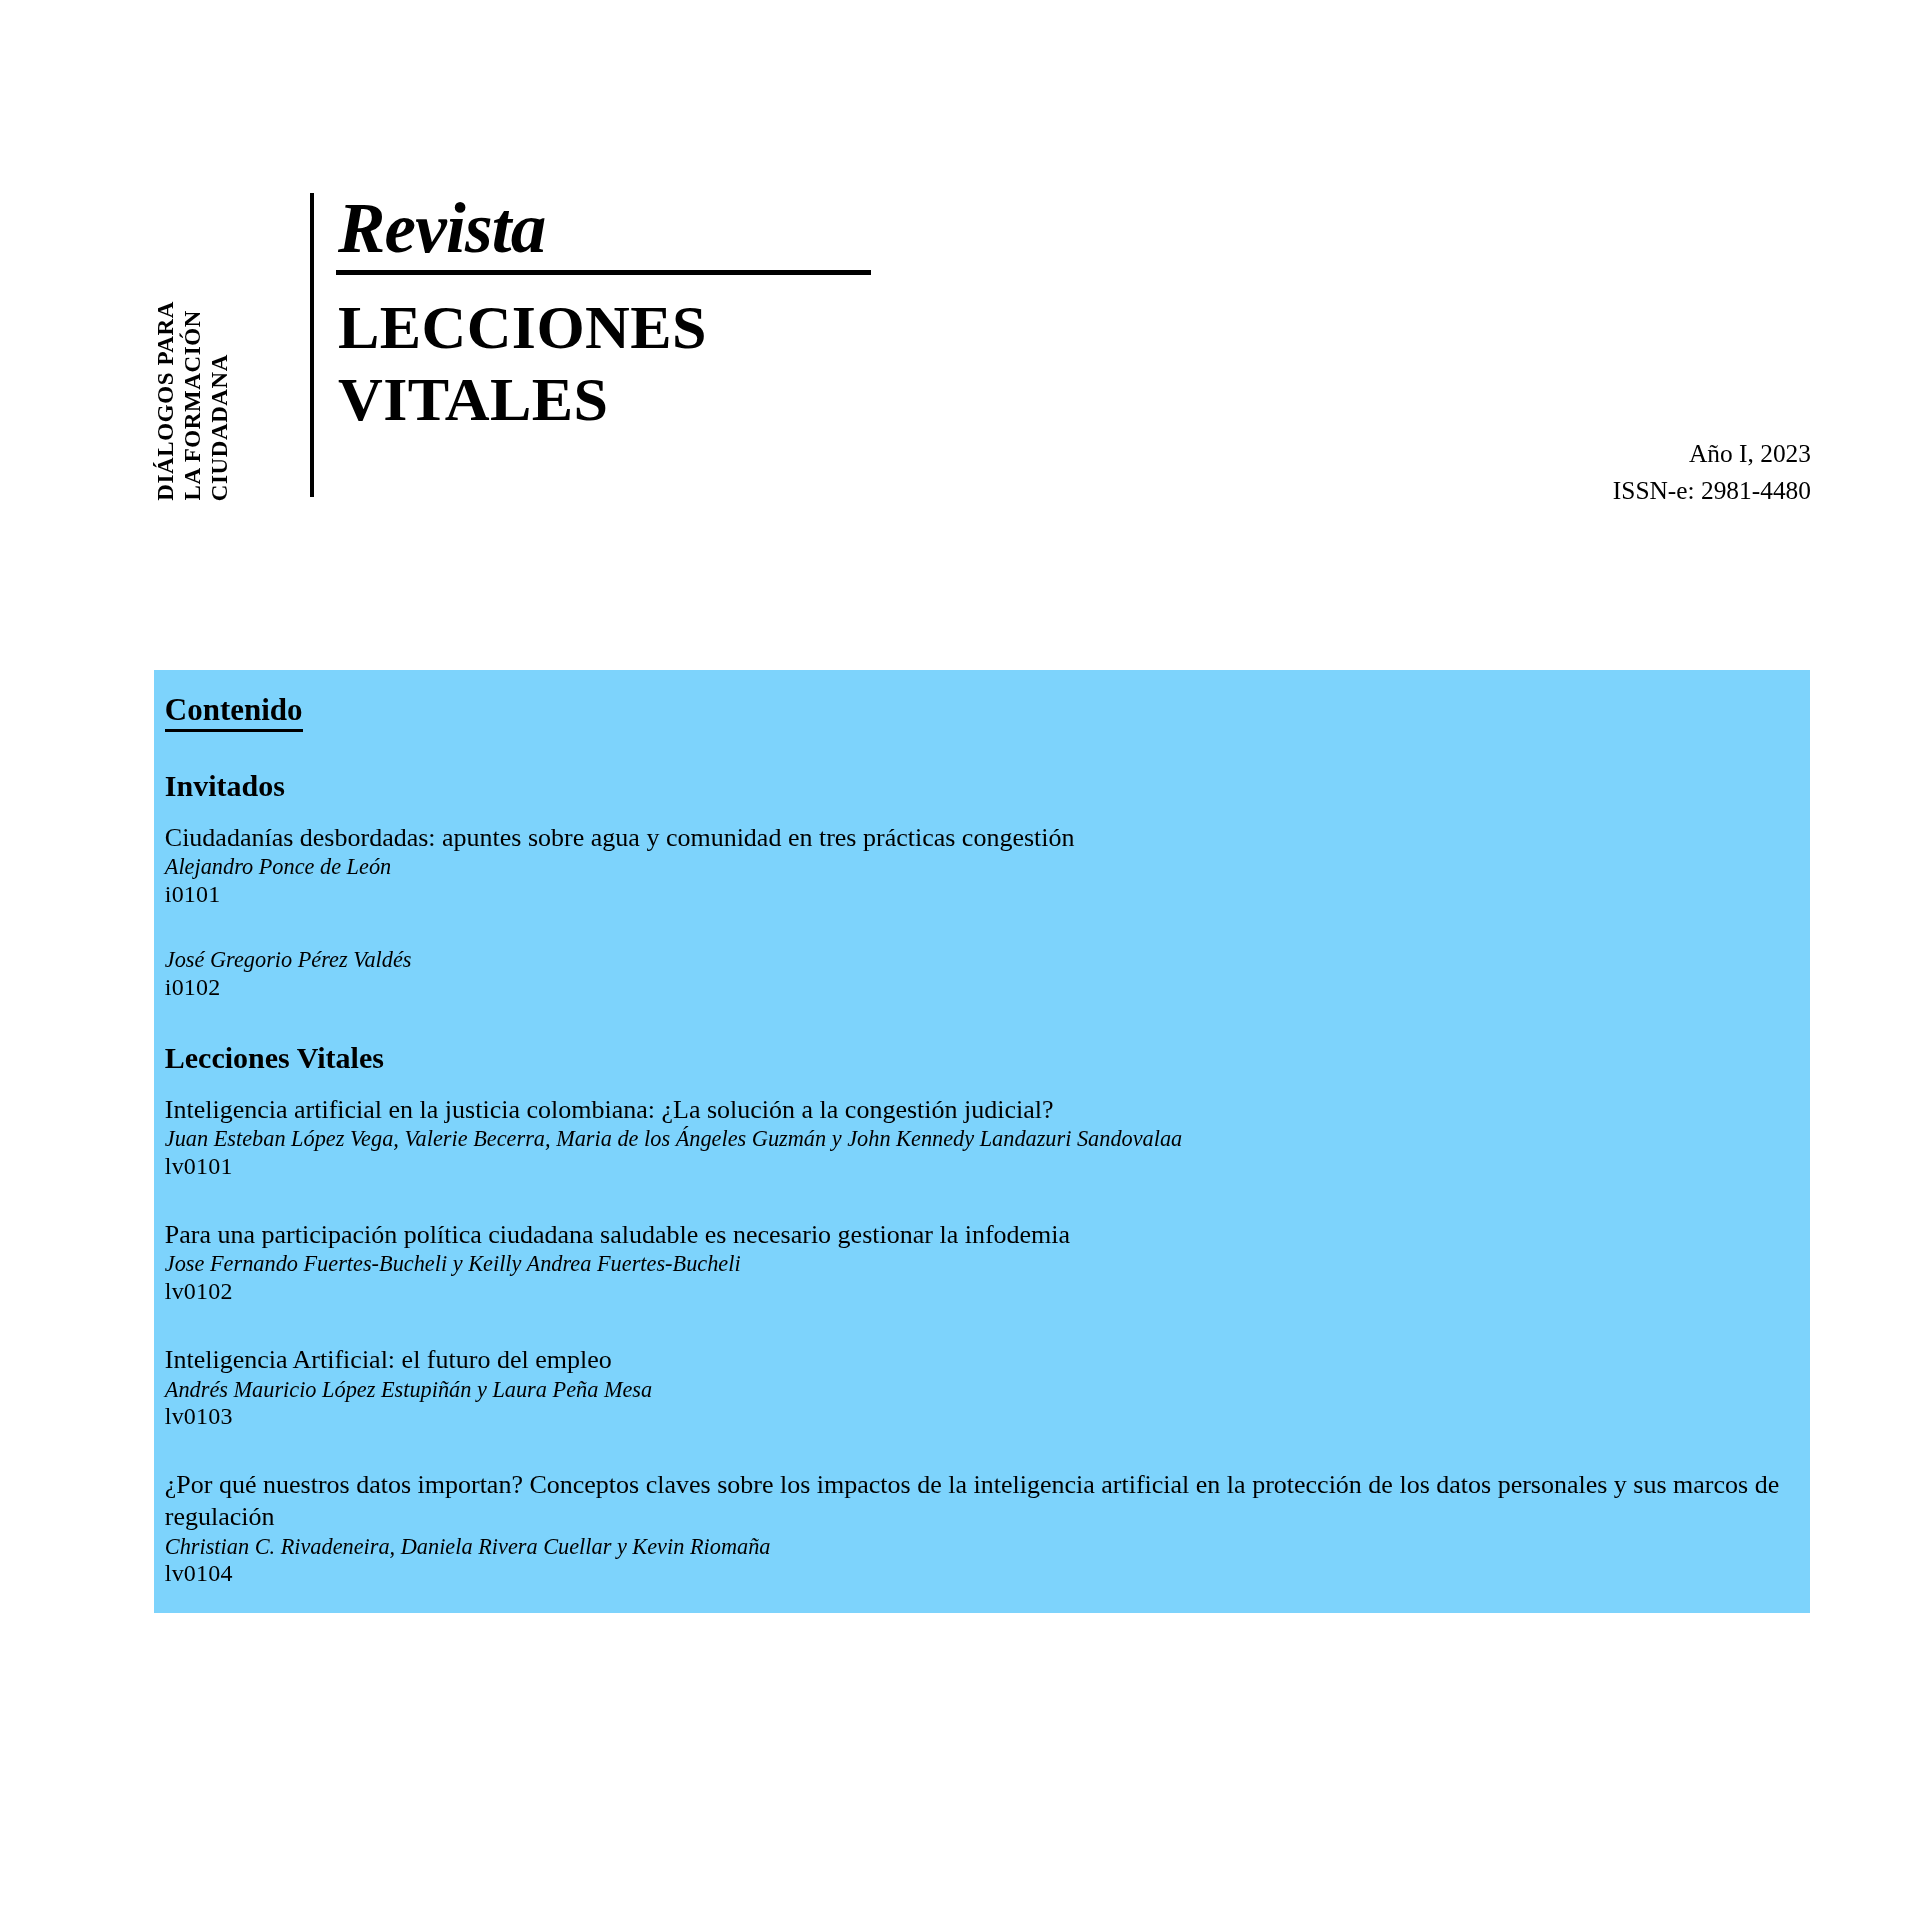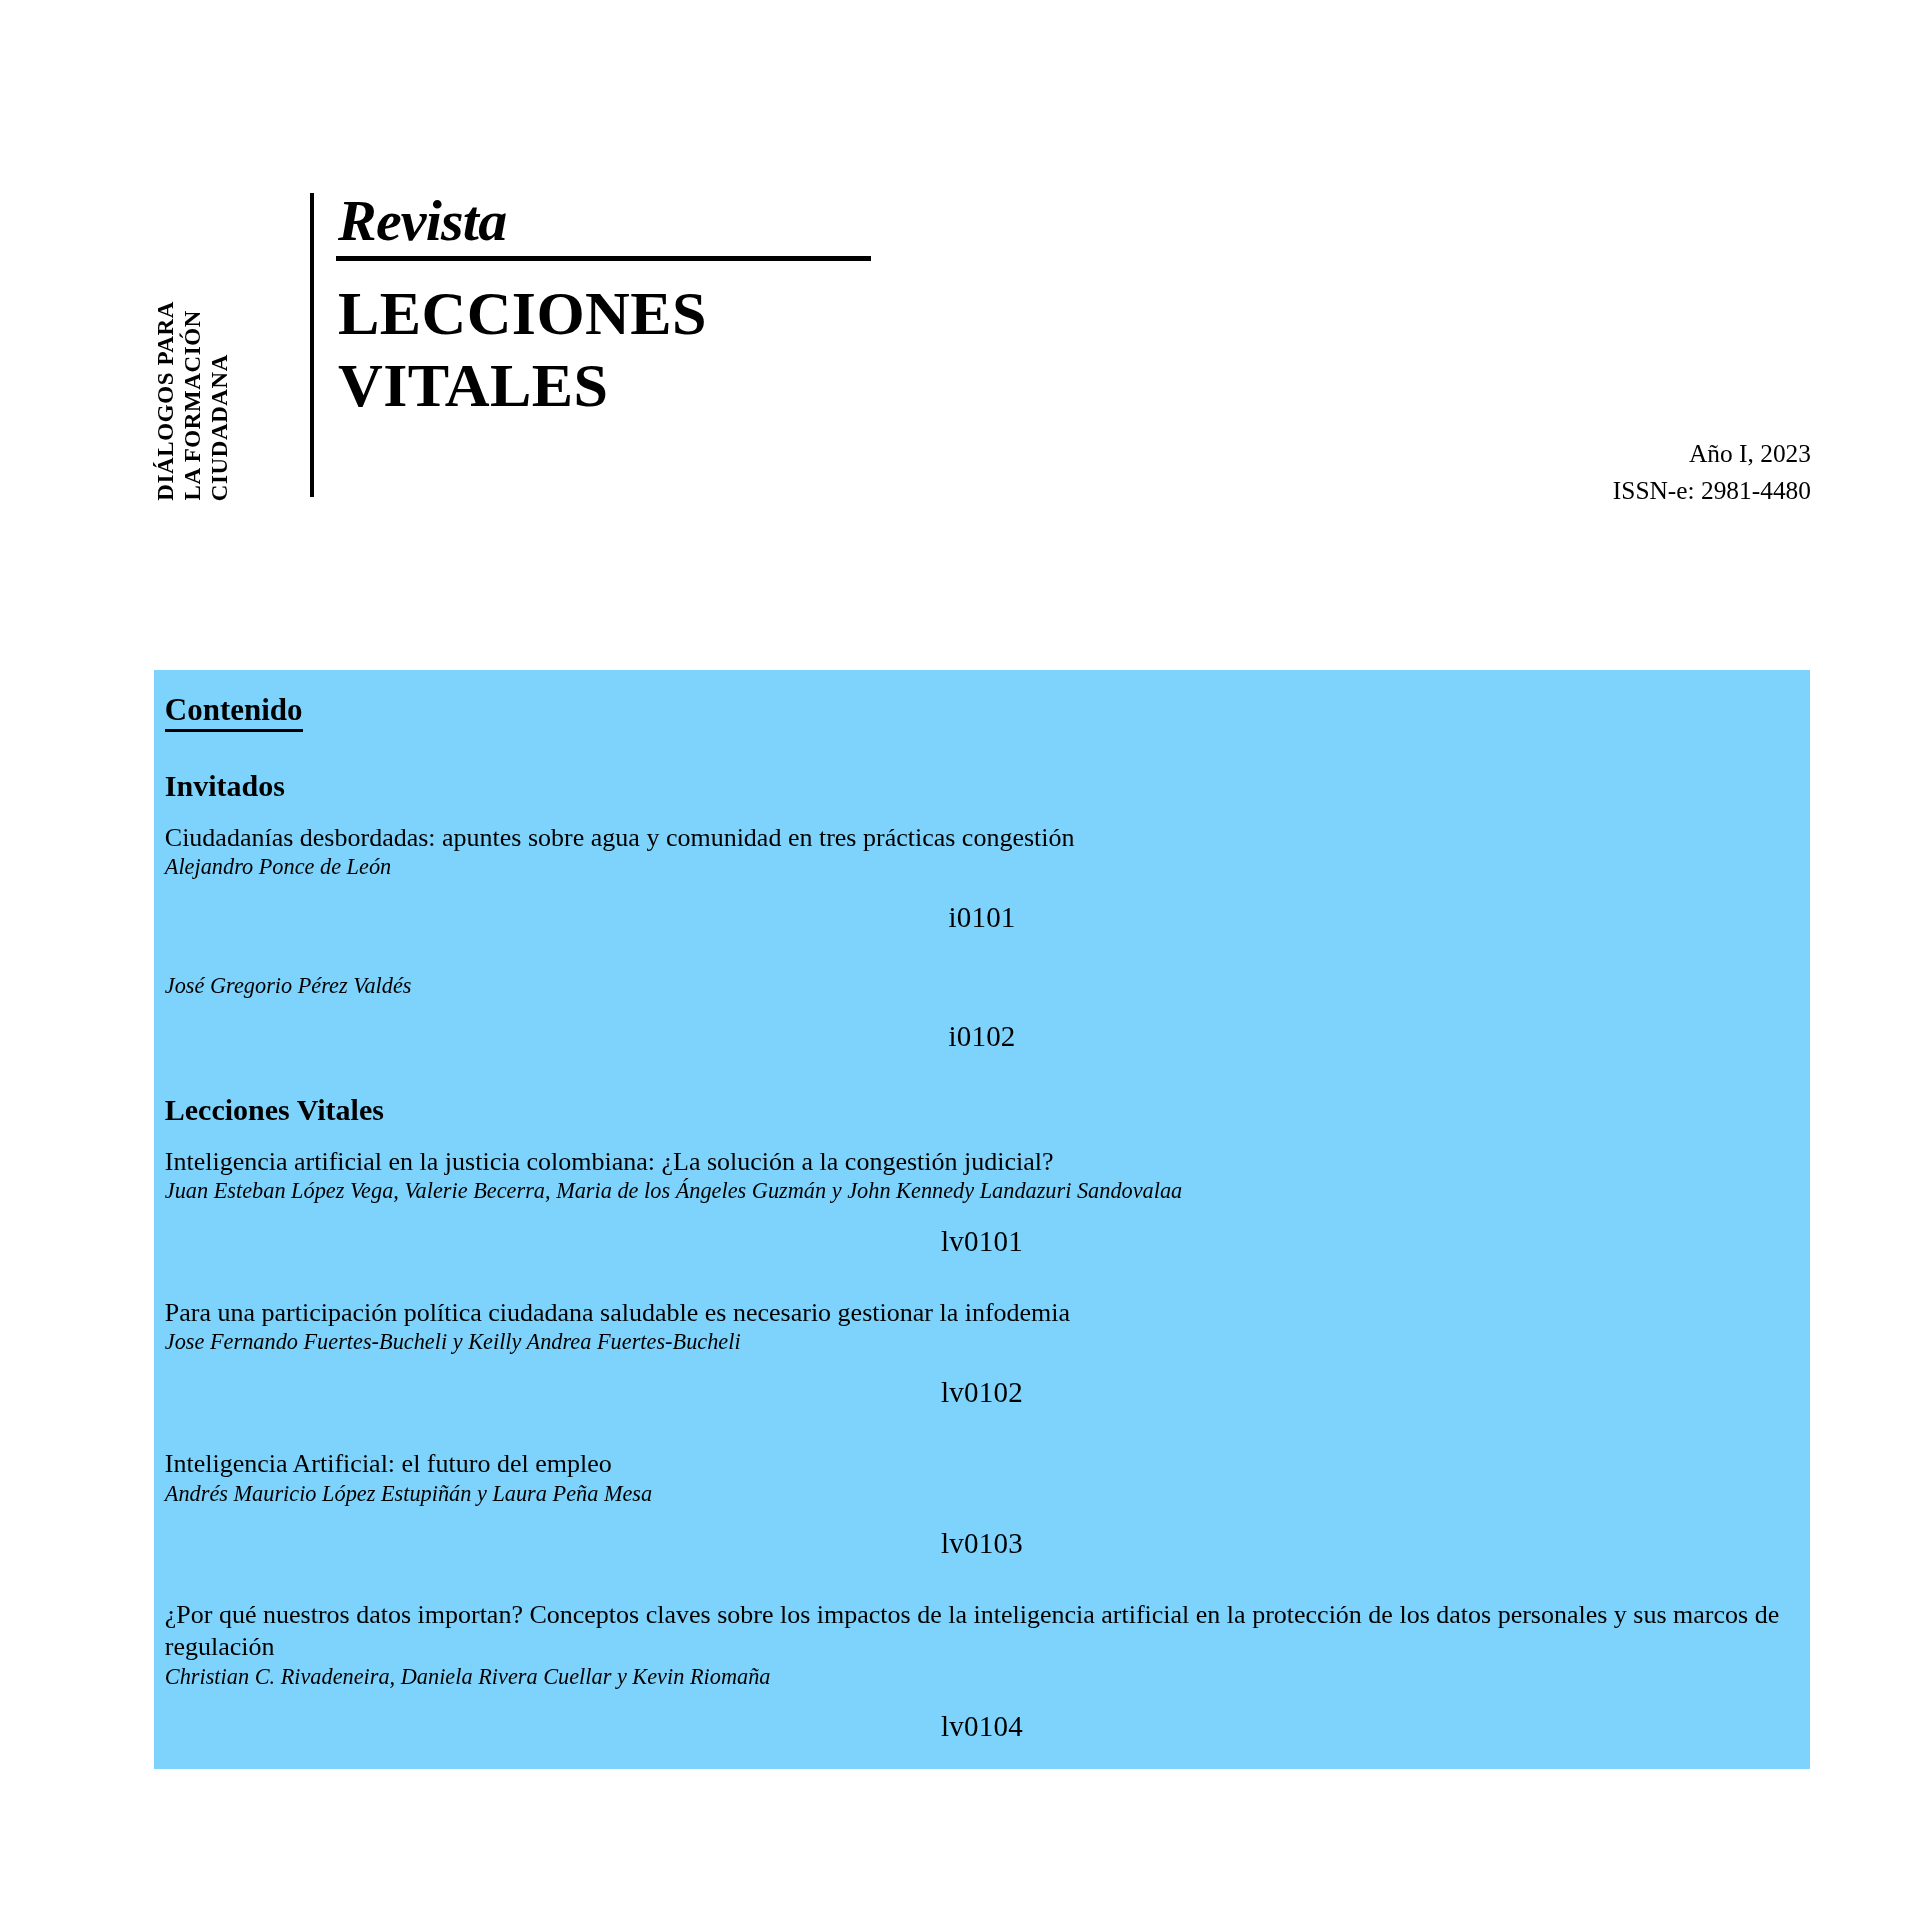--- a/index.html
+++ b/index.html
@@ -64,21 +64,21 @@
   .masthead-right {
     position: absolute;
     left: 177px;
     top: 0;
     width: 925px;
   }
   .word-revista {
     font-family: "Liberation Serif", "DejaVu Serif", serif;
     font-style: italic;
     font-weight: bold;
-    font-size: 58px;
+    font-size: 71px;
     line-height: 1.08;
     letter-spacing: -0.8px;
     padding-left: 7px;
     margin-top: 8.5px;
   }
   .revista-underline {
     width: 535px;
     height: 4.6px;
     background: #000000;
     margin-top: 3.9px;
@@ -143,23 +143,22 @@
     line-height: 1.22;
     margin: 0 0 0.8px 0;
   }
   .entry-authors {
     font-size: 22.3px;
     font-style: italic;
     line-height: 1.2;
     margin: 0;
   }
   .entry-code {
-    font-size: 29px;
-    text-align: center;
-    margin-top: 20px;
+    font-size: 24px;
+    text-align: left;
     letter-spacing: 0.2px;
   }
 </style>
 </head>
 <body>
 
 <div class="page">
 
   <div class="masthead">
 

